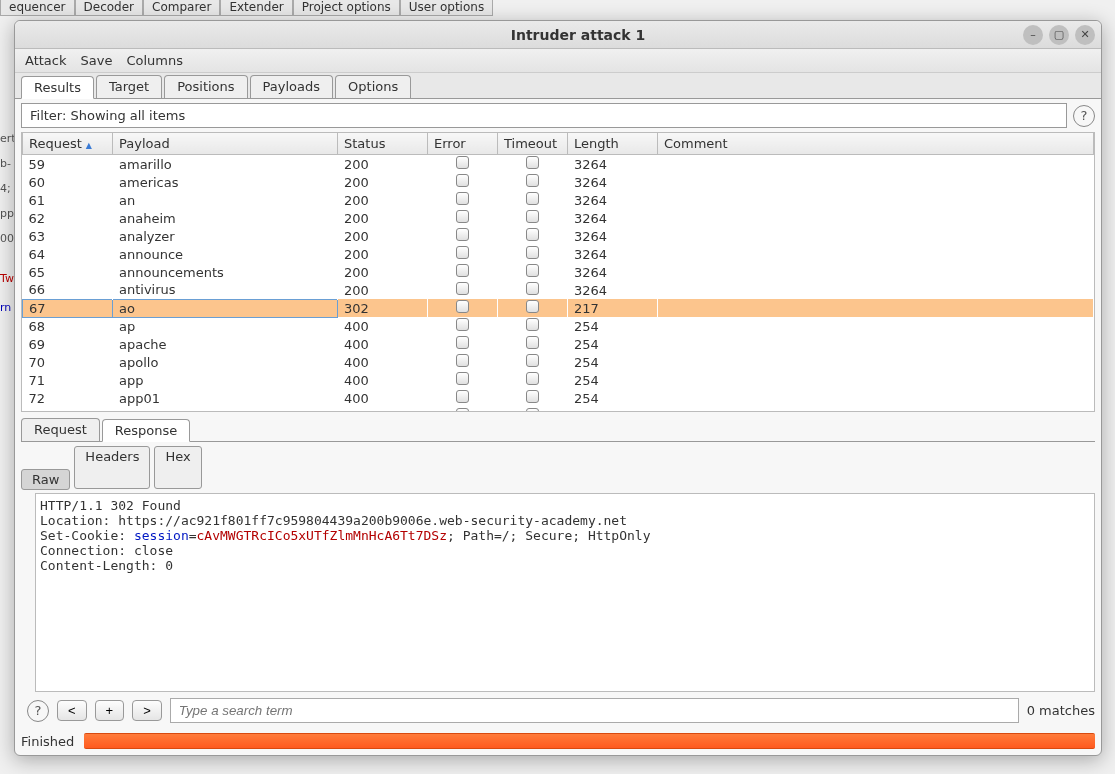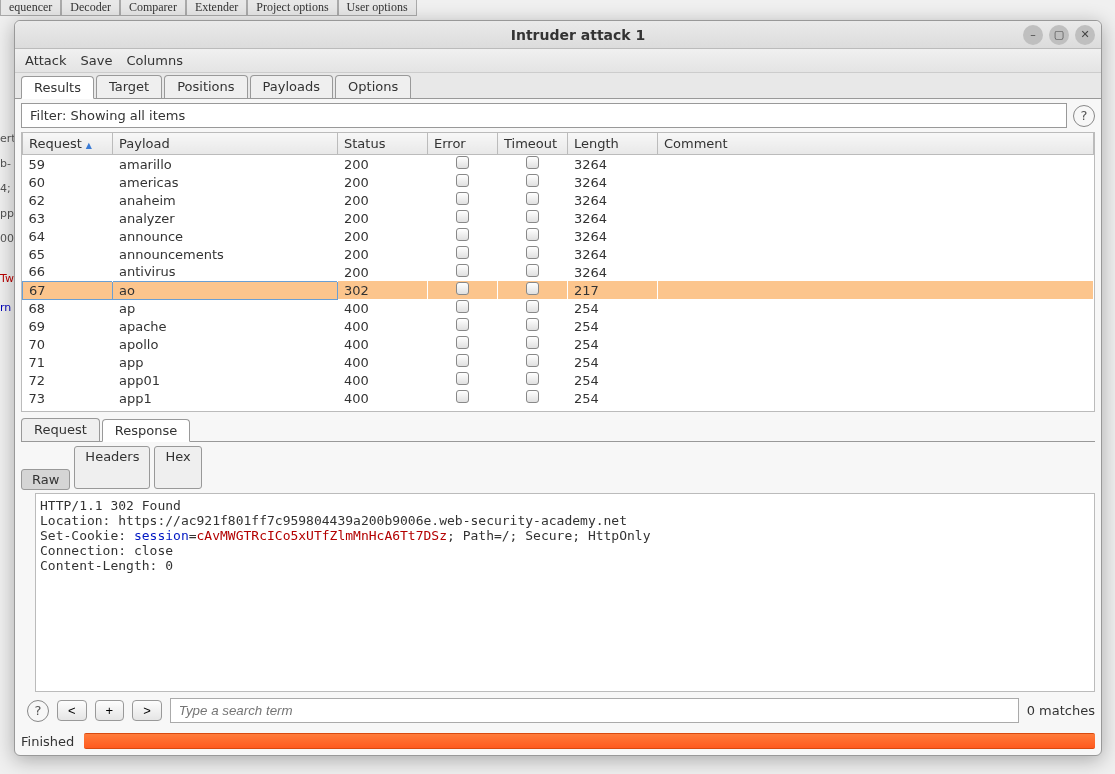--- a/index.html
+++ b/index.html
@@ -20,21 +20,20 @@
   display: flex;
 }
 .bg-tab {
   border: 1px solid #aaa;
   border-top: none;
   background: #e8e8e8;
   padding: 0 8px;
   font-size: 12px;
   line-height: 15px;
   margin-right: 0;
-  font-family: Liberation Serif, serif;
 }
 .bg-left {
   position: absolute;
   left: 0; top: 120px;
   font-size: 11px;
   color: #555;
 }
 .bg-left .red { color: #b00; }
 .bg-left .blue { color: #00b; }
 .dialog {
@@ -316,20 +315,29 @@
             <tr>
               <td>60</td>
               <td>americas</td>
               <td>200</td>
               <td class="cell-center"><span class="cb"></span></td>
               <td class="cell-center"><span class="cb"></span></td>
               <td>3264</td>
               <td></td>
             </tr>
             <tr>
+              <td>61</td>
+              <td>an</td>
+              <td>200</td>
+              <td class="cell-center"><span class="cb"></span></td>
+              <td class="cell-center"><span class="cb"></span></td>
+              <td>3264</td>
+              <td></td>
+            </tr>
+            <tr>
               <td>62</td>
               <td>anaheim</td>
               <td>200</td>
               <td class="cell-center"><span class="cb"></span></td>
               <td class="cell-center"><span class="cb"></span></td>
               <td>3264</td>
               <td></td>
             </tr>
             <tr>
               <td>63</td>

